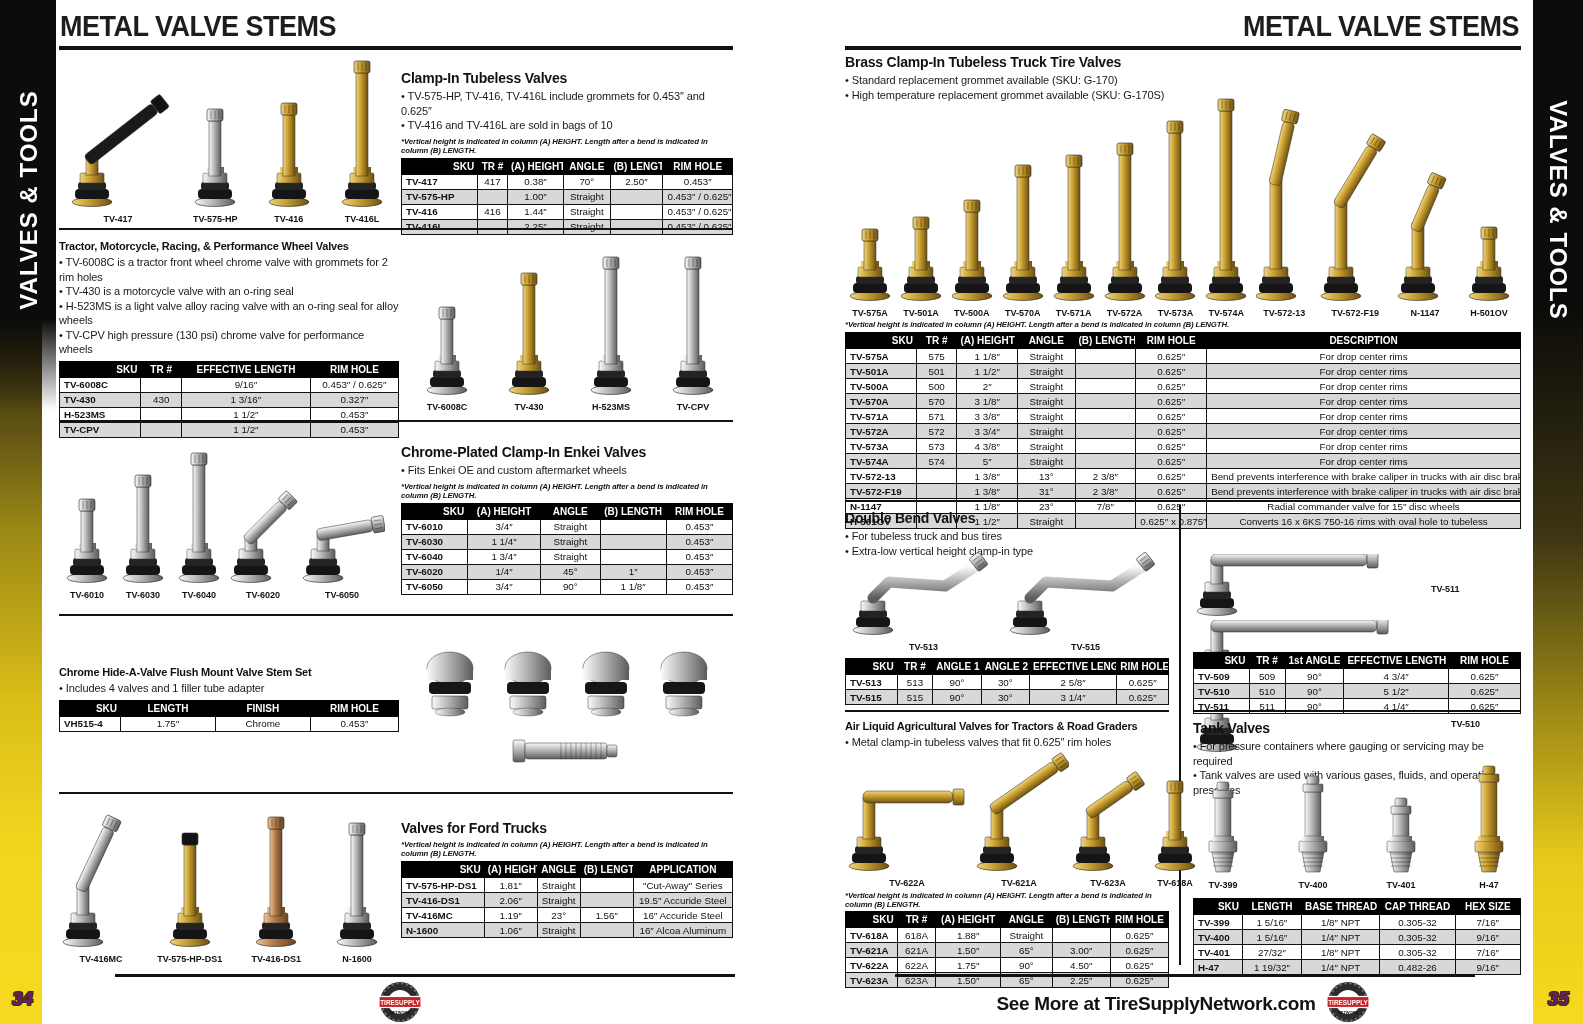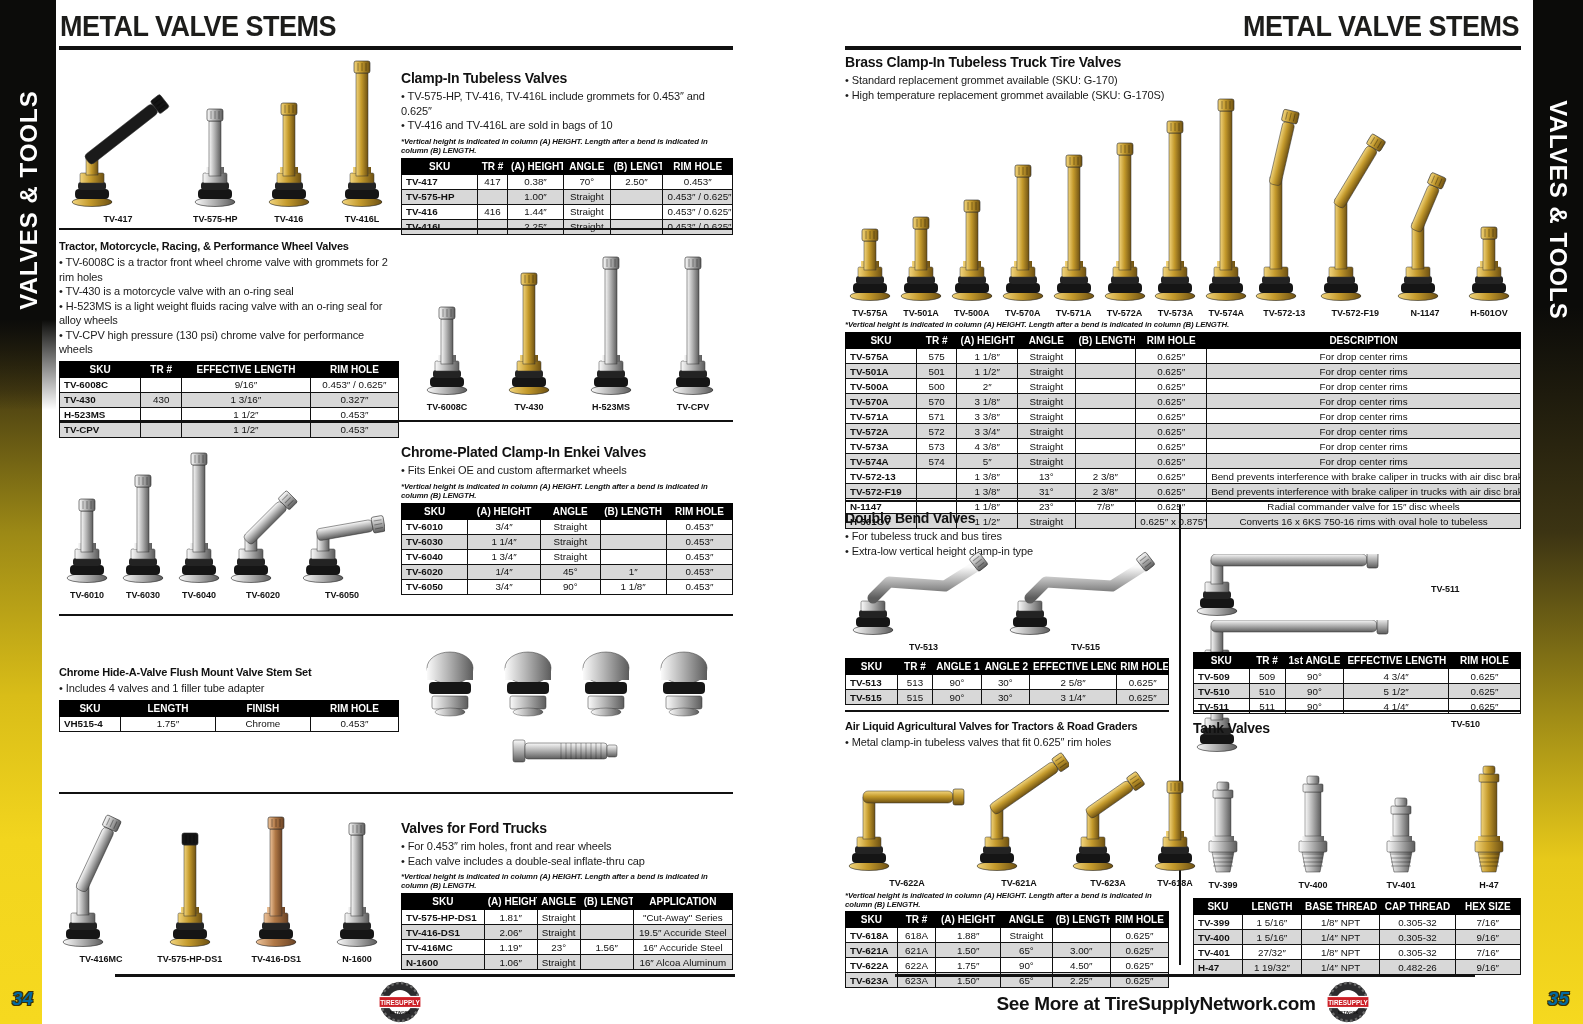--- a/index.html
+++ b/index.html
@@ -10,41 +10,41 @@
   .rail-left{left:0;width:42px;background:linear-gradient(to bottom,#12110d 0%,#1d1a0e 20%,#4a3f12 38%,#9c8916 52%,#d9bd18 68%,#f2d51e 82%,#f6d91f 100%)}
   .rail-right{right:0;width:50px;background:linear-gradient(to bottom,#0b0b09 0%,#0b0b09 30%,#3c3413 52%,#a08c16 70%,#e7c91a 84%,#f6d91f 100%)}
   .wedge-left{position:absolute;left:0;top:0;width:56px;height:410px;
        background:linear-gradient(to bottom,#0c0c0a 0%,#0c0c0a 78%,rgba(12,12,10,0) 100%)}
   .railtext{position:absolute;display:flex;align-items:center;justify-content:center;color:#fff}
   .railtext span{font-weight:bold;font-size:24px;letter-spacing:1px;white-space:nowrap}
   .rt-left{left:0;top:40px;width:58px;height:320px}
   .rt-left span{transform:rotate(-90deg)}
   .rt-right{right:0;top:45px;width:50px;height:330px}
   .rt-right span{transform:rotate(90deg)}
-  .pagenum{position:absolute;bottom:14px;font-size:19px;font-weight:bold;font-style:italic;color:#0369a1;
+  .pagenum{position:absolute;bottom:14px;font-size:19px;font-weight:bold;font-style:italic;color:#701a75;
        text-shadow:1px 1px 0 #3d3200,-1px 1px 0 #3d3200,1px -1px 0 #3d3200,-1px -1px 0 #3d3200}
   .pn-left{left:12px}
   .pn-right{right:14px}
   
   .page{position:absolute;top:0;height:1024px}
   .page-left{left:55px;width:690px}
   .page-right{left:845px;width:676px}
   .title{position:absolute;font-weight:bold;font-size:27px;letter-spacing:-0.5px;color:#1d1d1b;transform:scaleY(1.08);transform-origin:top left}
   .rule{position:absolute;background:#111;height:3.5px}
   .hr{position:absolute;background:#111;height:1.5px}
   .vr{position:absolute;background:#111;width:1.5px}
   .sec{position:absolute}
   .sec-h{font-weight:bold;font-size:14px;color:#111;letter-spacing:-0.2px;margin:0 0 3px;white-space:nowrap}
   .sec-h-sm{font-size:11px}
   .b{font-size:11px;color:#1a1a1a;line-height:1.32;letter-spacing:-0.1px}
   .b::before{content:"• "}
   .fn{font-size:7.8px;font-style:italic;font-weight:bold;color:#111;margin:4px 0 3px;letter-spacing:-0.1px}
   .ctable{border-collapse:collapse;width:100%;font-size:9.8px;color:#111;table-layout:fixed}
   .ctable th{background:#000;color:#fff;font-size:10px;text-align:center;padding:2px 3px;border:1px solid #000;white-space:nowrap;overflow:hidden}
-  .ctable th:first-child{text-align:center}
+  .ctable th:first-child{text-align:right}
   .ctable td{border:1px solid #111;padding:1.5px 4px;text-align:center;background:#fff;white-space:nowrap;overflow:hidden}
   .ctable td:first-child{text-align:left;font-weight:bold}
   .ctable tbody tr:nth-child(even) td{background:#d8d8d8}
   .mt{margin-top:4px}
   .prodrow{position:absolute;display:flex;align-items:flex-end;justify-content:space-between}
   .prodwrap{flex-wrap:wrap;justify-content:center;column-gap:12px;row-gap:2px;align-items:flex-end;align-content:flex-end}
   .prod{display:flex;flex-direction:column;align-items:center}
   .plabel{font-size:9px;font-weight:bold;color:#111;margin-top:3px;white-space:nowrap}
   .prodstack{flex-direction:column;align-items:flex-start;justify-content:space-between}
   .prodstack .prod{flex-direction:row;align-items:center;gap:8px}
@@ -248,21 +248,21 @@
       </div>
   </div>
 
   <div class="hr" style="left:4px;top:228px;width:674px"></div>
 
   <div class="sec" style="left:4px;top:240px;width:340px">
     <div class="sec-h sec-h-sm">Tractor, Motorcycle, Racing, &amp; Performance Wheel Valves</div>
     <div>
         <div class="b">TV-6008C is a tractor front wheel chrome valve with grommets for 2 rim holes</div>
         <div class="b">TV-430 is a motorcycle valve with an o-ring seal</div>
-        <div class="b">H-523MS is a light weight fluids racing valve with an o-ring seal for alloy wheels</div>
+        <div class="b">H-523MS is a light valve alloy racing valve with an o-ring seal for alloy wheels</div>
         <div class="b">TV-CPV high pressure (130 psi) chrome valve for performance wheels</div>
       </div>
     <div class="mt">
         <table class="ctable">
           <colgroup>
             <col style="width: 24%;">
             <col style="width: 12%;">
             <col style="width: 38%;">
             <col style="width: 26%;">
           </colgroup>
@@ -880,24 +880,20 @@
             <rect x="28" y="28" width="16" height="12" rx="2" fill="url(#gs22)" stroke="#2a2a2a" stroke-width=".6"></rect>
    <line x1="32" y1="30" x2="32" y2="38" stroke="rgba(0,0,0,.35)"></line>
    <line x1="36" y1="30" x2="36" y2="38" stroke="rgba(0,0,0,.35)"></line>
    <line x1="40" y1="30" x2="40" y2="38" stroke="rgba(0,0,0,.35)"></line>
           </svg></span>
         <div class="plabel">N-1600</div>
       </div>
     </div>
   <div class="sec" style="left:346px;top:820px;width:332px">
     <div class="sec-h">Valves for Ford Trucks</div>
-    <div>
-        <div class="b">For 0.453″ rim holes, front and rear wheels</div>
-        <div class="b">Each valve includes a double-seal inflate-thru cap</div>
-      </div>
     <div class="fn">*Vertical height is indicated in column (A) HEIGHT. Length after a bend is indicated in column (B) LENGTH.</div>
     <div>
         <table class="ctable">
           <colgroup>
             <col style="width: 25%;">
             <col style="width: 16%;">
             <col style="width: 13%;">
             <col style="width: 16%;">
             <col style="width: 30%;">
           </colgroup>
@@ -1840,20 +1836,24 @@
               <td>2.25″</td>
               <td>0.625″</td>
             </tr>
           </tbody>
         </table>
       </div>
   </div>
 
   <div class="sec" style="left:348px;top:720px;width:328px">
     <div class="sec-h">Tank Valves</div>
+    <div>
+        <div class="b">For pressure containers where gauging or servicing may be required</div>
+        <div class="b">Tank valves are used with various gases, fluids, and operating pressures</div>
+      </div>
   </div>
   <div class="prodrow" style="left:348px;top:756px;width:328px;height:134px">
       <div class="prod">
         <span><svg width="60" height="118" viewBox="0 0 60 118" xmlns="http://www.w3.org/2000/svg">
             <defs>
               <linearGradient id="gs44" x1="0" y1="0" x2="1" y2="0">
                 <stop offset="0" stop-color="#fafafa"></stop>
                 <stop offset=".45" stop-color="#b5b5b5"></stop>
                 <stop offset="1" stop-color="#5c5c5c"></stop>
               </linearGradient>

